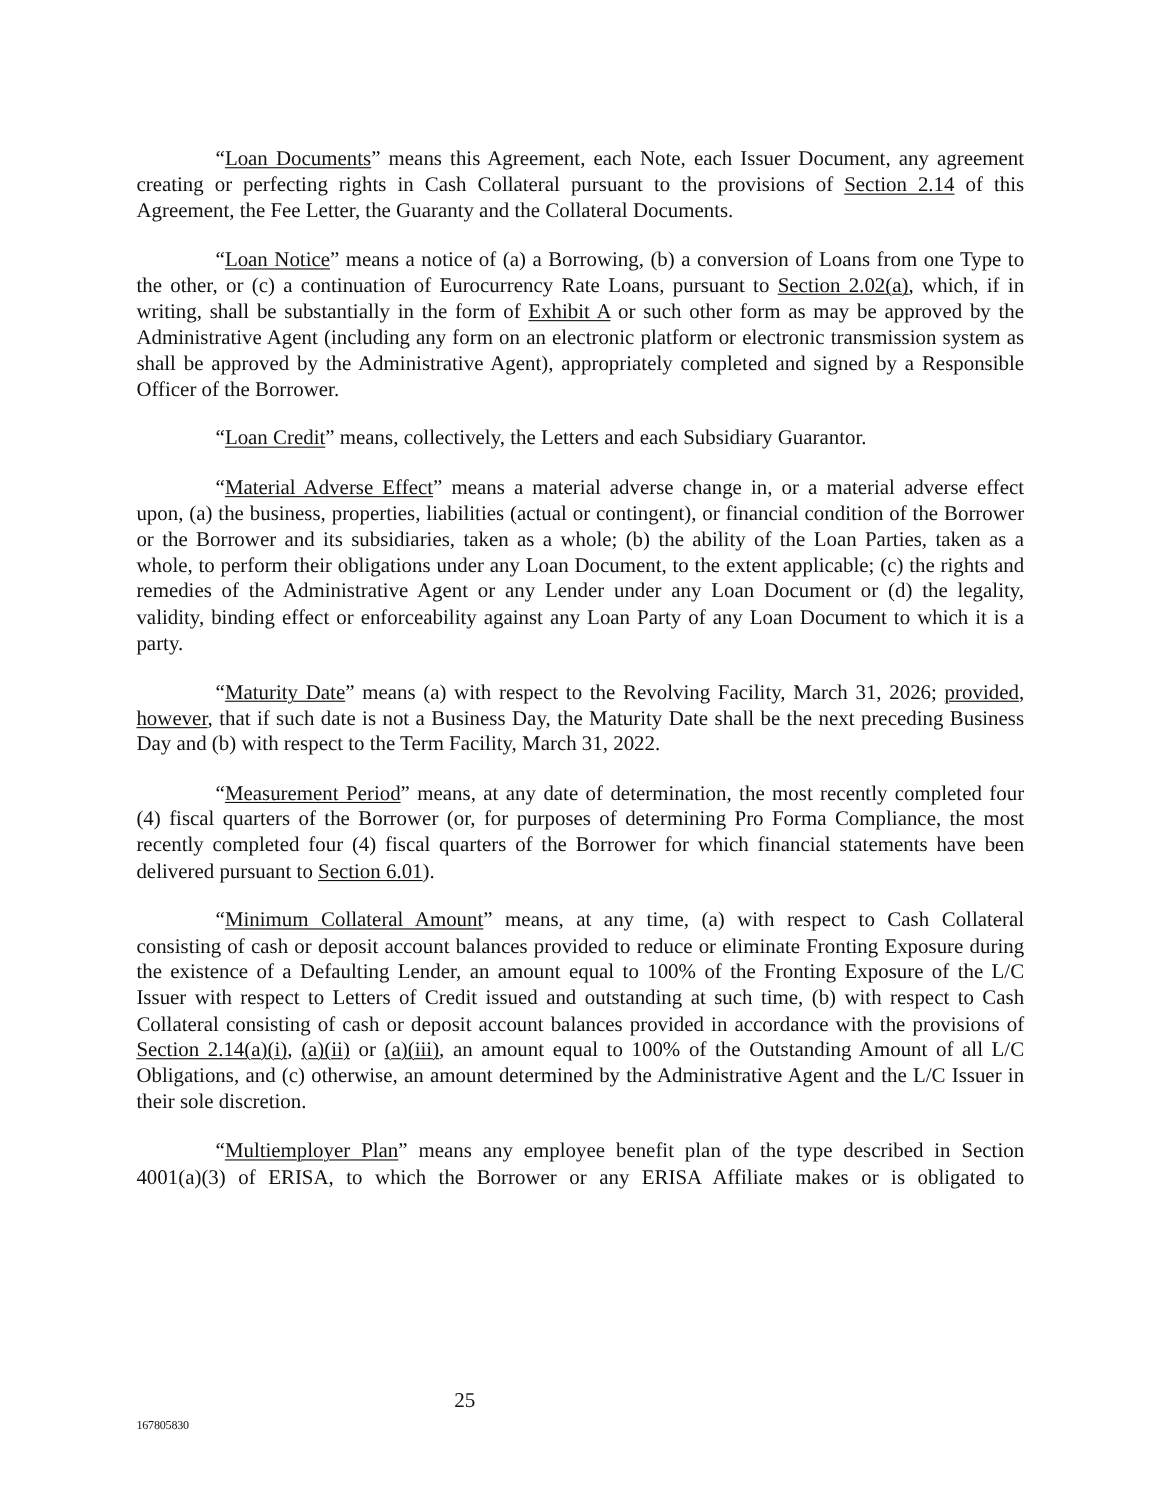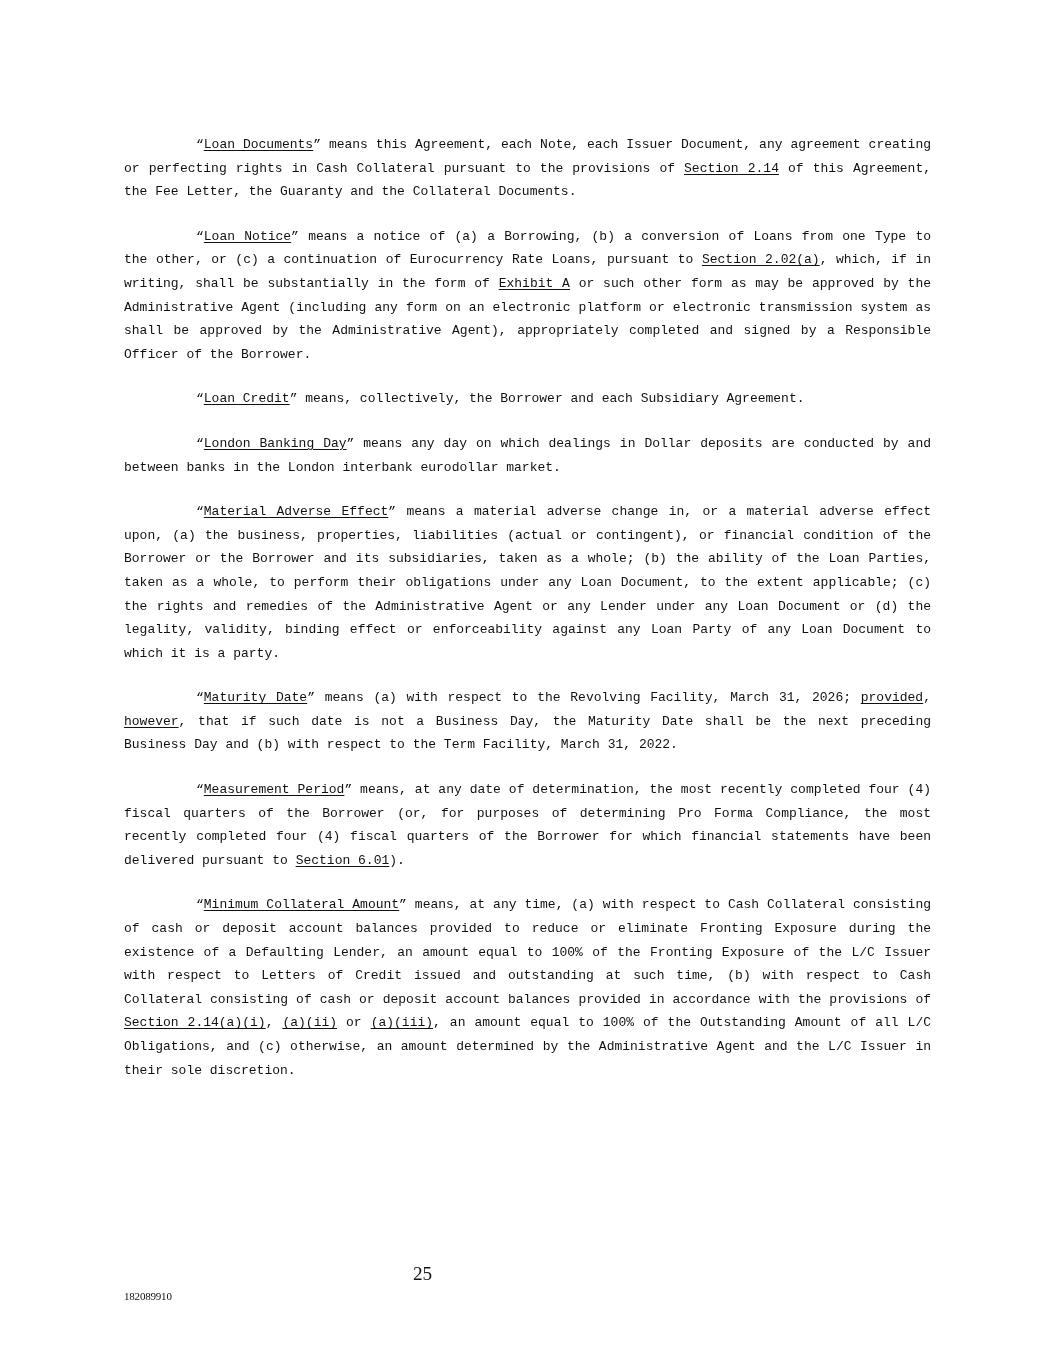--- a/index.html
+++ b/index.html
@@ -13,23 +13,22 @@
       position: relative;
       overflow: hidden;
       font-family: "Liberation Serif", "DejaVu Serif", serif;
       color: #111111;
     }
     .page-body {
       position: absolute;
       left: 124px;
       top: 133px;
       width: 807px;
-      font-size: 13px;
+      font-size: 19px;
       line-height: 23.6px;
-      font-family: Liberation Mono, monospace;
     }
     .definition {
       margin: 0 0 21px 0;
       text-align: justify;
       text-indent: 72px;
     }
     .u {
       text-decoration: underline;
       text-underline-offset: 2px;
       text-decoration-thickness: 1px;
@@ -52,30 +51,30 @@
   </style>
 </head>
 <body>
 
 <div class="page-body">
 
   <p class="definition"><span>“</span><span class="u">Loan Documents</span><span>” means this Agreement, each Note, each Issuer Document, any agreement creating or perfecting rights in Cash Collateral pursuant to the provisions of </span><span class="u">Section 2.14</span><span> of this Agreement, the Fee Letter, the Guaranty and the Collateral Documents.</span></p>
 
   <p class="definition"><span>“</span><span class="u">Loan Notice</span><span>” means a notice of (a) a Borrowing, (b) a conversion of Loans from one Type to the other, or (c) a continuation of Eurocurrency Rate Loans, pursuant to </span><span class="u">Section 2.02(a)</span><span>, which, if in writing, shall be substantially in the form of </span><span class="u">Exhibit A</span><span> or such other form as may be approved by the Administrative Agent (including any form on an electronic platform or electronic transmission system as shall be approved by the Administrative Agent), appropriately completed and signed by a Responsible Officer of the Borrower.</span></p>
 
-  <p class="definition"><span>“</span><span class="u">Loan Credit</span><span>” means, collectively, the Borrower and each Subsidiary Agreement.</span></p>
+  <p class="definition"><span>“</span><span class="u">Loan Credit</span><span>” means, collectively, the Letters and each Subsidiary Guarantor.</span></p>
 
-  <p class="definition"><span>“</span><span class="u">London Banking Day</span><span>” means any day on which dealings in Dollar deposits are conducted by and between banks in the London interbank eurodollar market.</span></p>
 
   <p class="definition"><span>“</span><span class="u">Material Adverse Effect</span><span>” means a material adverse change in, or a material adverse effect upon, (a) the business, properties, liabilities (actual or contingent), or financial condition of the Borrower or the Borrower and its subsidiaries, taken as a whole; (b) the ability of the Loan Parties, taken as a whole, to perform their obligations under any Loan Document, to the extent applicable; (c) the rights and remedies of the Administrative Agent or any Lender under any Loan Document or (d) the legality, validity, binding effect or enforceability against any Loan Party of any Loan Document to which it is a party.</span></p>
 
   <p class="definition"><span>“</span><span class="u">Maturity Date</span><span>” means (a) with respect to the Revolving Facility, March 31, 2026; </span><span class="u">provided</span><span>, </span><span class="u">however</span><span>, that if such date is not a Business Day, the Maturity Date shall be the next preceding Business Day and (b) with respect to the Term Facility, March 31, 2022.</span></p>
 
   <p class="definition"><span>“</span><span class="u">Measurement Period</span><span>” means, at any date of determination, the most recently completed four (4) fiscal quarters of the Borrower (or, for purposes of determining Pro Forma Compliance, the most recently completed four (4) fiscal quarters of the Borrower for which financial statements have been delivered pursuant to </span><span class="u">Section 6.01</span><span>).</span></p>
 
   <p class="definition"><span>“</span><span class="u">Minimum Collateral Amount</span><span>” means, at any time, (a) with respect to Cash Collateral consisting of cash or deposit account balances provided to reduce or eliminate Fronting Exposure during the existence of a Defaulting Lender, an amount equal to 100% of the Fronting Exposure of the L/C Issuer with respect to Letters of Credit issued and outstanding at such time, (b) with respect to Cash Collateral consisting of cash or deposit account balances provided in accordance with the provisions of </span><span class="u">Section 2.14(a)(i)</span><span>, </span><span class="u">(a)(ii)</span><span> or </span><span class="u">(a)(iii)</span><span>, an amount equal to 100% of the Outstanding Amount of all L/C Obligations, and (c) otherwise, an amount determined by the Administrative Agent and the L/C Issuer in their sole discretion.</span></p>
 
 
+  <p class="definition" style="text-align-last: justify;"><span>“</span><span class="u">Multiemployer Plan</span><span>” means any employee benefit plan of the type described in Section 4001(a)(3) of ERISA, to which the Borrower or any ERISA Affiliate makes or is obligated to</span></p>
 
 </div>
 
 <div class="page-number">25</div>
-<div class="doc-id">182089910</div>
+<div class="doc-id">167805830</div>
 
 </body></html>

